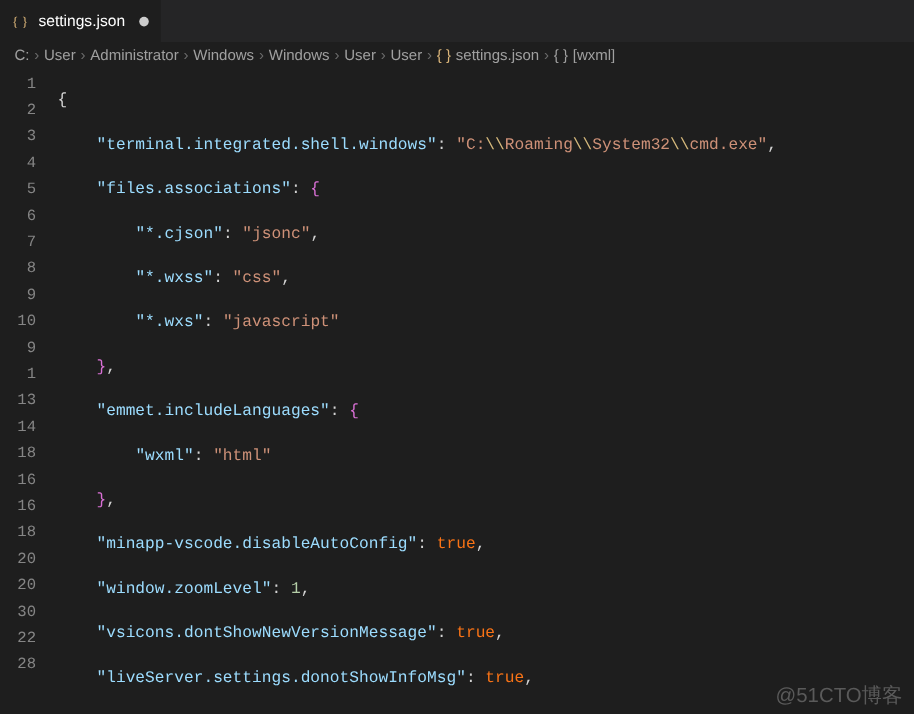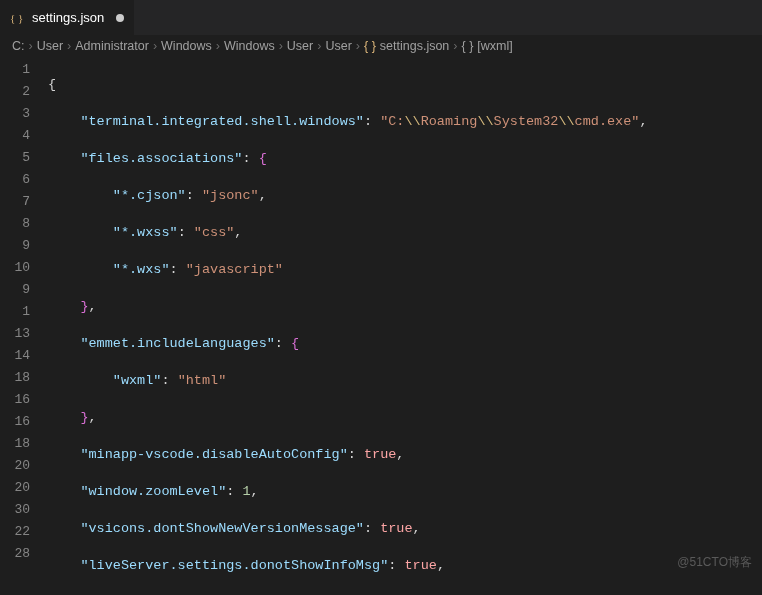--- a/index.html
+++ b/index.html
@@ -70,31 +70,31 @@
     white-space: pre;
     font-size: 13.5px;
   }
   .code .line {
     height: 22px;
     line-height: 22px;
   }
   .p  { color: #d4d4d4; }   
   .k  { color: #9cdcfe; }   
   .s  { color: #ce9178; }   
-  .b  { color: #fca5a5; text-align: right; }   
+  .b  { color: #f97316; text-align: right; }   
   .n  { color: #b5cea8; }   
   .esc{ color: #d7ba7d; }   
   .br { color: #d4d4d4; }
   .br2{ color: #da70d6; }
   .watermark {
     position: absolute;
-    right: 10px; bottom: 24px;
+    right: 10px; bottom: 4px;
     color: #5a5a5a;
     font-family: -apple-system, "Segoe UI", sans-serif;
-    font-size: 12px;
+    font-size: 17px;
   }
   .json-icon { width: 16px; height: 16px; display: inline-flex; align-items: center; justify-content: center; }
   .json-icon svg { width: 16px; height: 16px; }
   .crumb-icon { display:inline-flex; align-items:center; }
 </style>
 </head>
 <body>
 
 <div class="tabbar">
   <div class="tab">

